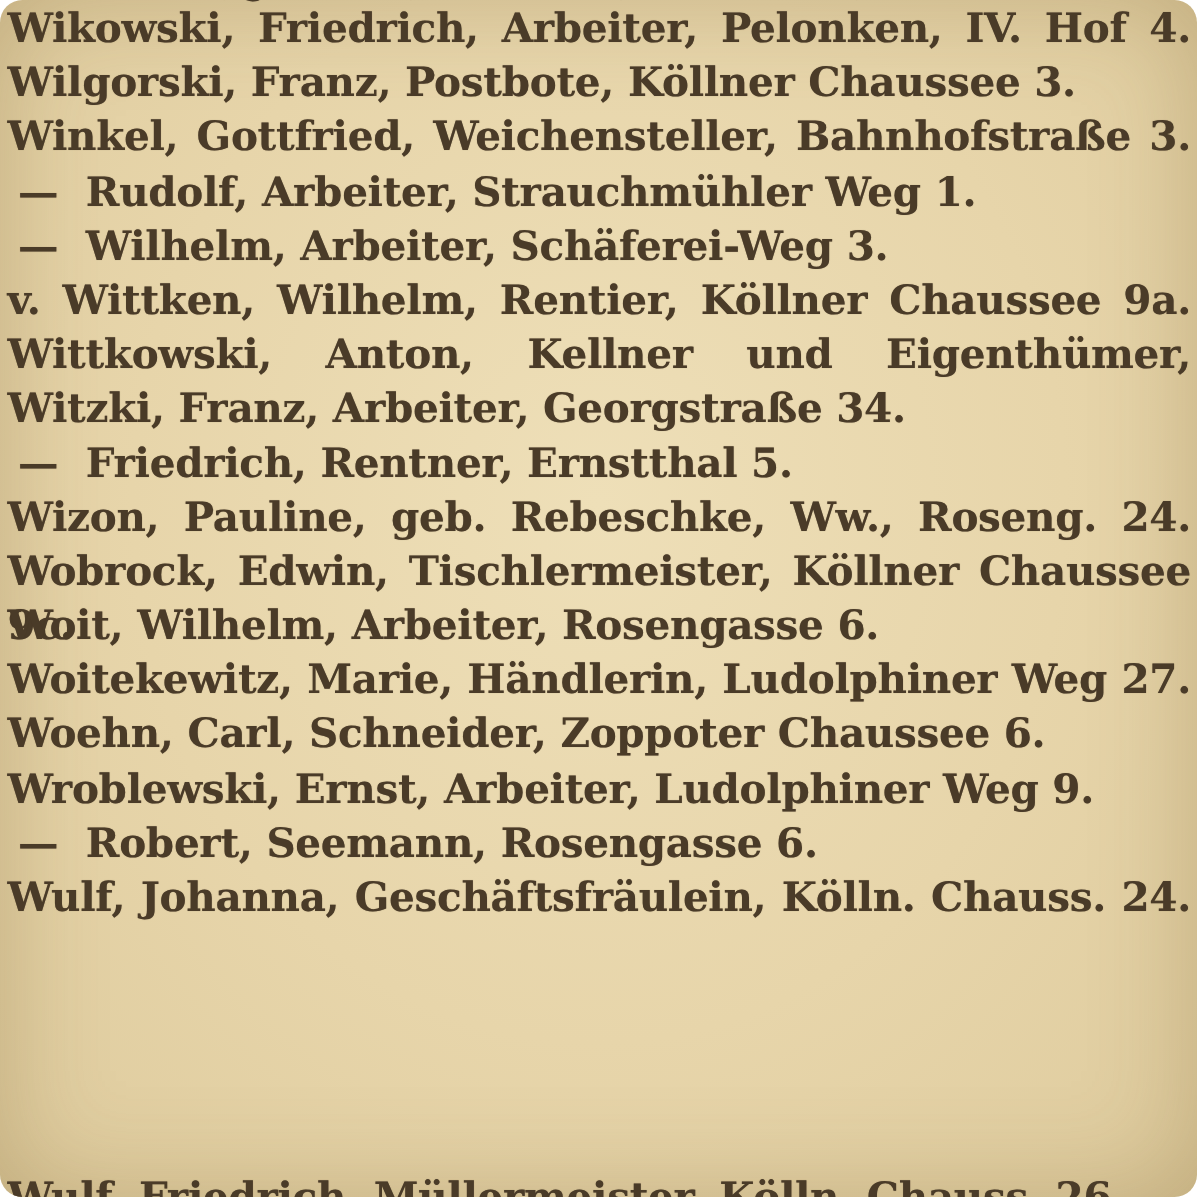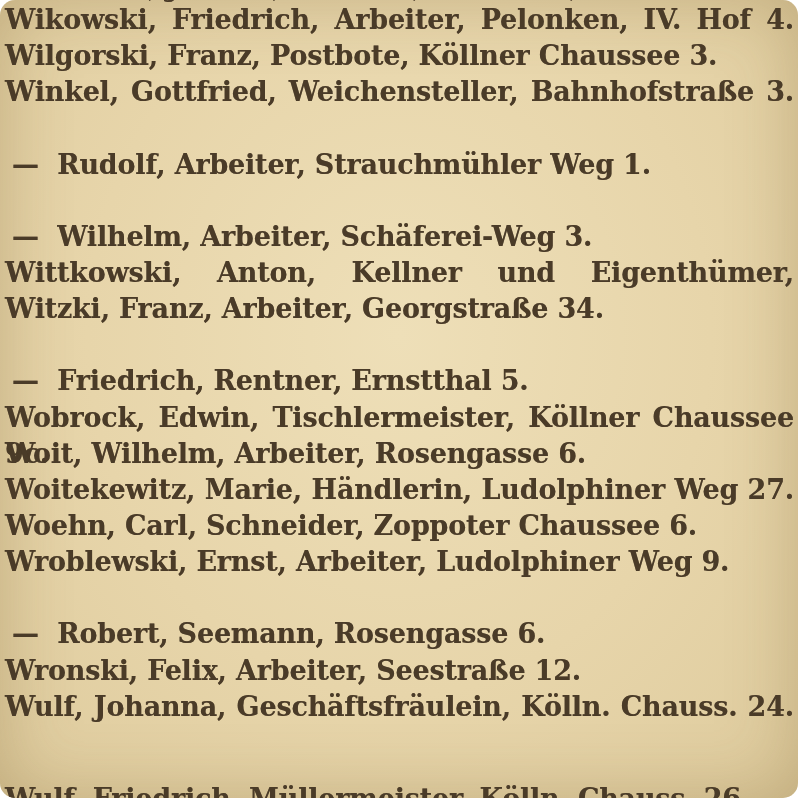--- a/index.html
+++ b/index.html
@@ -34,47 +34,48 @@
     white-space:pre;
     overflow:visible;
     text-shadow:0 0 0.5px rgba(74,59,40,0.55);
   }
   .line.just{
     white-space:normal;
     text-align:justify;
     text-align-last:justify;
     text-justify:inter-word;
   }
-  .line.ind-dash{padding-left:7px;margin-top:36px;}
+  .line.ind-dash{padding-left:7px;}
   .line.ind-hang{padding-left:62px;}
   .partial{
     position:absolute;left:5px;right:4px;
   }
   .partial.top{top:-31px;}
   .partial.bottom{top:781px;}
 </style>
 </head>
 <body>
 
 <div class="page">
   <div class="partial top line">Wikowski, Johann, Arbeiter, Pelonken, III. Hof 2.</div>
 
   <div class="lines">
       <div class="line just">Wikowski, Friedrich, Arbeiter, Pelonken, IV. Hof 4.</div>
       <div class="line">Wilgorski, Franz, Postbote, Köllner Chaussee 3.</div>
       <div class="line just">Winkel, Gottfried, Weichensteller, Bahnhofstraße 3.</div>
       <div class="line ind-dash">—  Rudolf, Arbeiter, Strauchmühler Weg 1.</div>
       <div class="line ind-dash">—  Wilhelm, Arbeiter, Schäferei-Weg 3.</div>
+      <div class="line just">v. Wittken, Wilhelm, Rentier, Köllner Chaussee 9a.</div>
       <div class="line just">Wittkowski, Anton, Kellner und Eigenthümer,</div>
       <div class="line">Witzki, Franz, Arbeiter, Georgstraße 34.</div>
       <div class="line ind-dash">—  Friedrich, Rentner, Ernstthal 5.</div>
+      <div class="line just">Wizon, Pauline, geb. Rebeschke, Ww., Roseng. 24.</div>
       <div class="line just">Wobrock, Edwin, Tischlermeister, Köllner Chaussee 9c.</div>
       <div class="line">Woit, Wilhelm, Arbeiter, Rosengasse 6.</div>
       <div class="line just">Woitekewitz, Marie, Händlerin, Ludolphiner Weg 27.</div>
       <div class="line">Woehn, Carl, Schneider, Zoppoter Chaussee 6.</div>
       <div class="line">Wroblewski, Ernst, Arbeiter, Ludolphiner Weg 9.</div>
       <div class="line ind-dash">—  Robert, Seemann, Rosengasse 6.</div>
-      <div class="line">Wronski, Felix, Arbeiter, Seestraße 12.</div>
       <div class="line just">Wulf, Johanna, Geschäftsfräulein, Kölln. Chauss. 24.</div>
     </div>
 
   <div class="partial bottom line">Wulf, Friedrich, Müllermeister, Kölln. Chauss. 26.</div>
 </div>
 
 </body></html>

